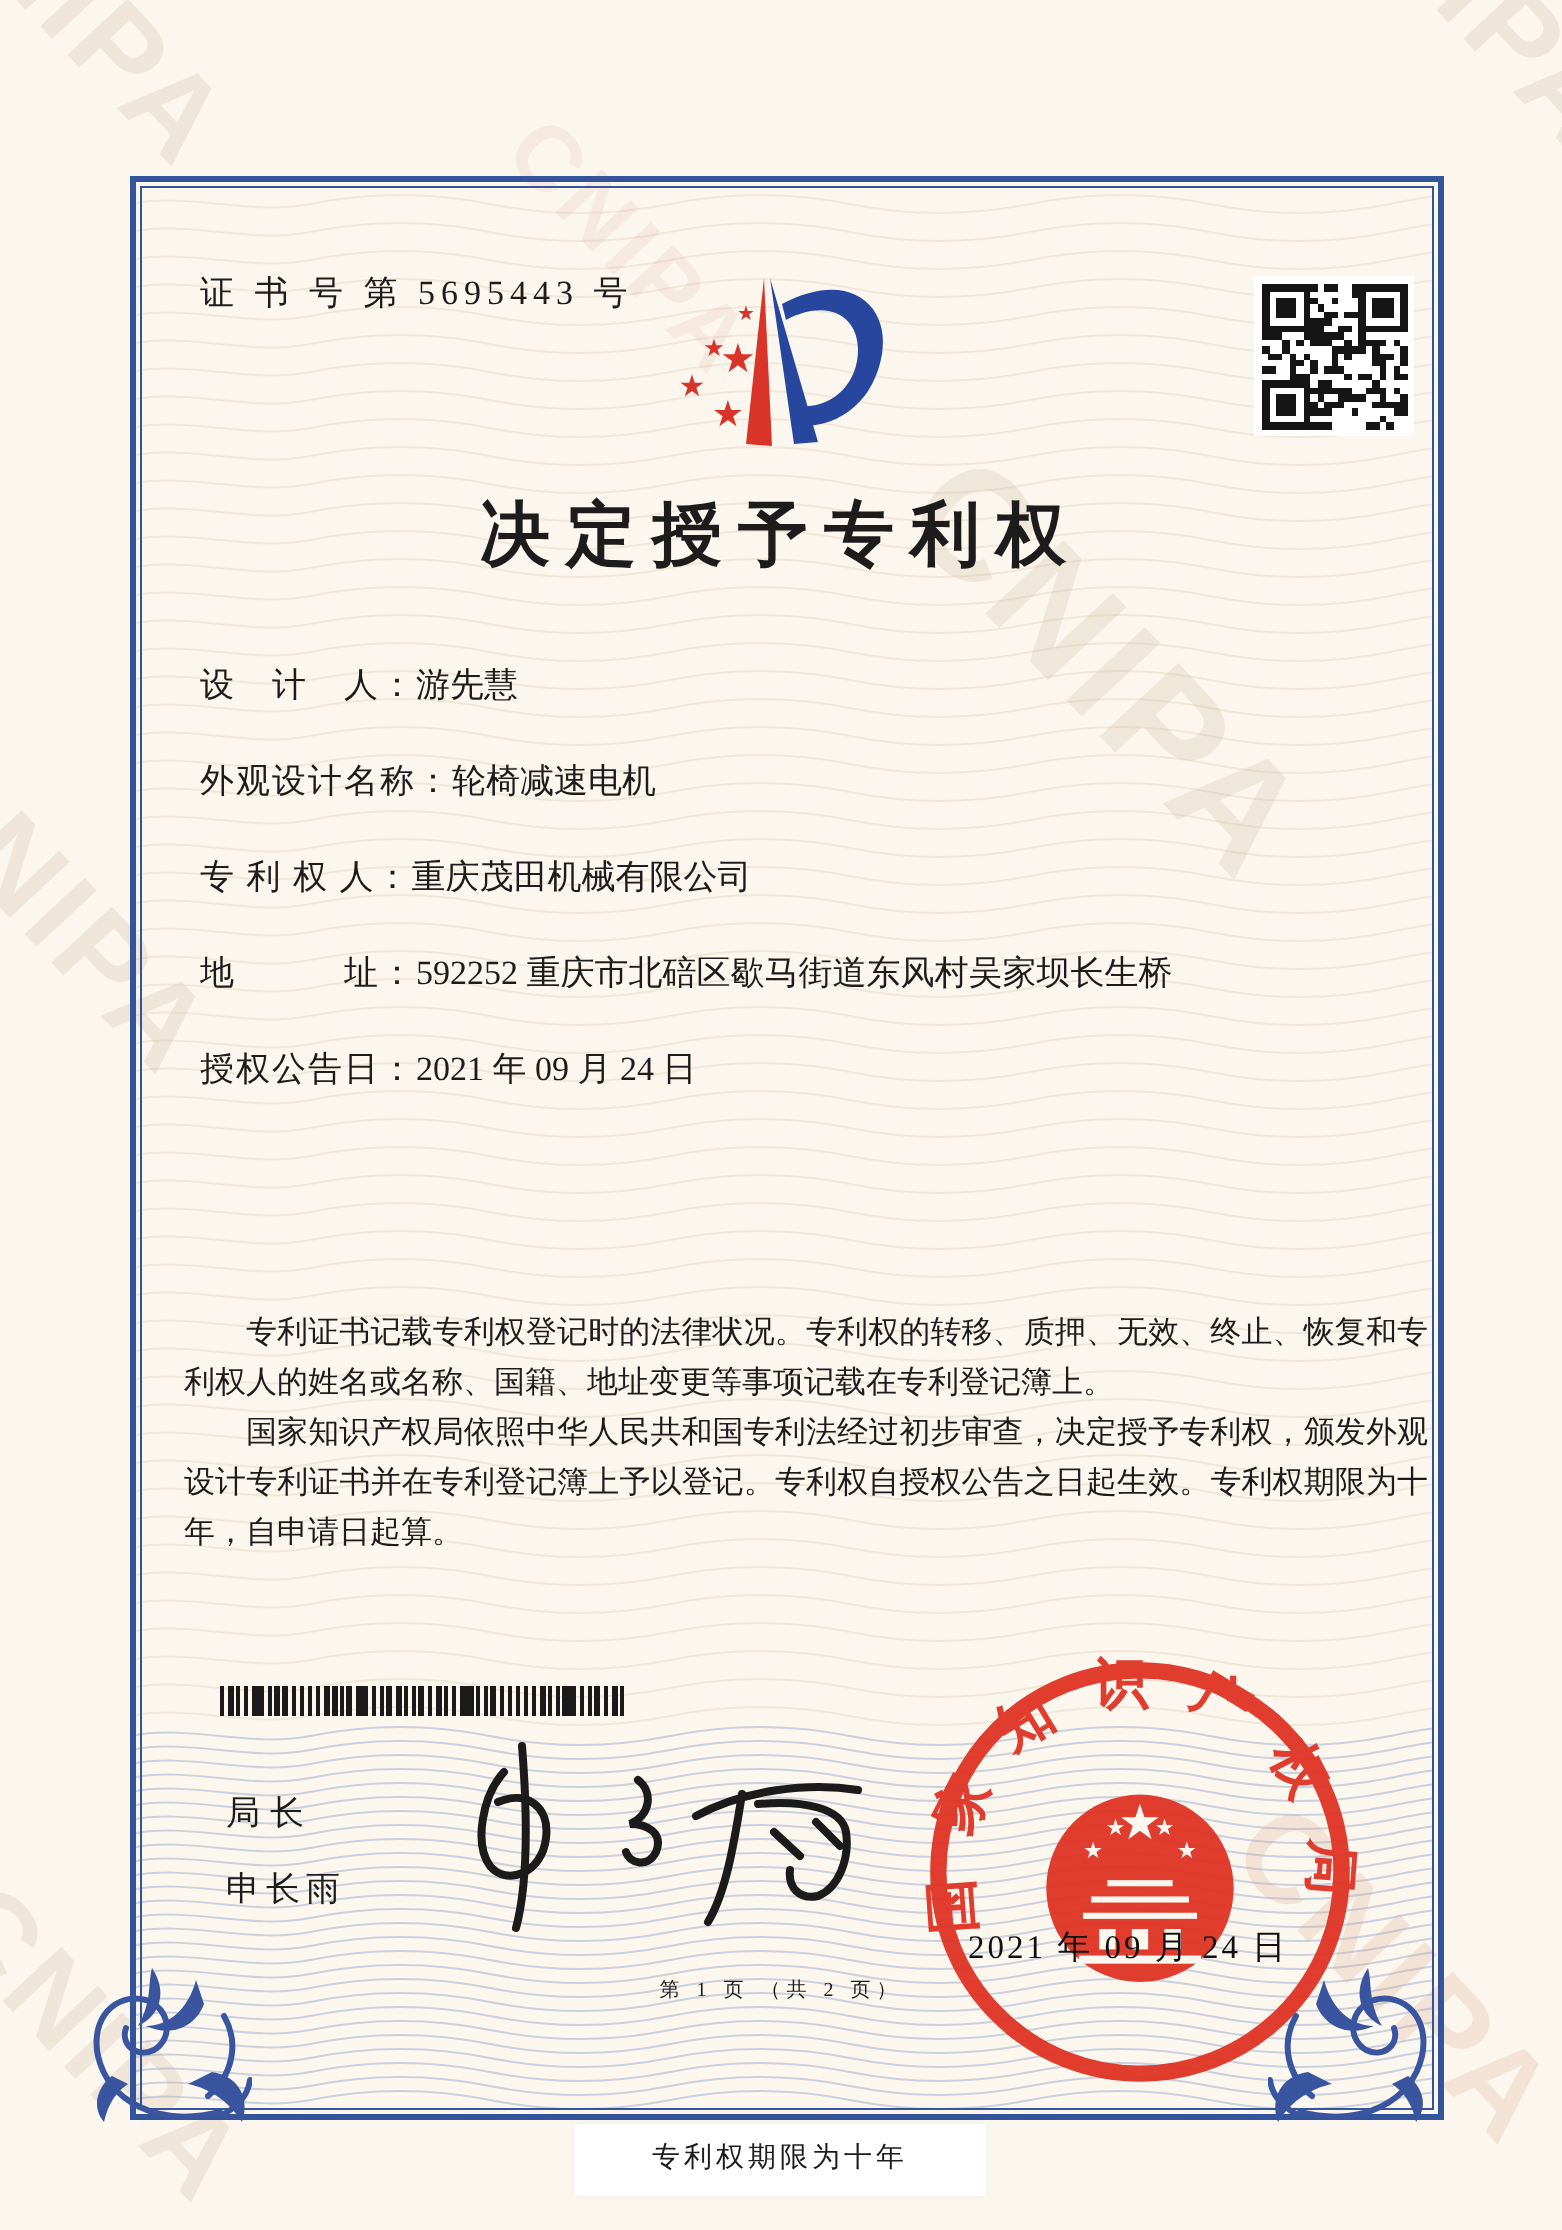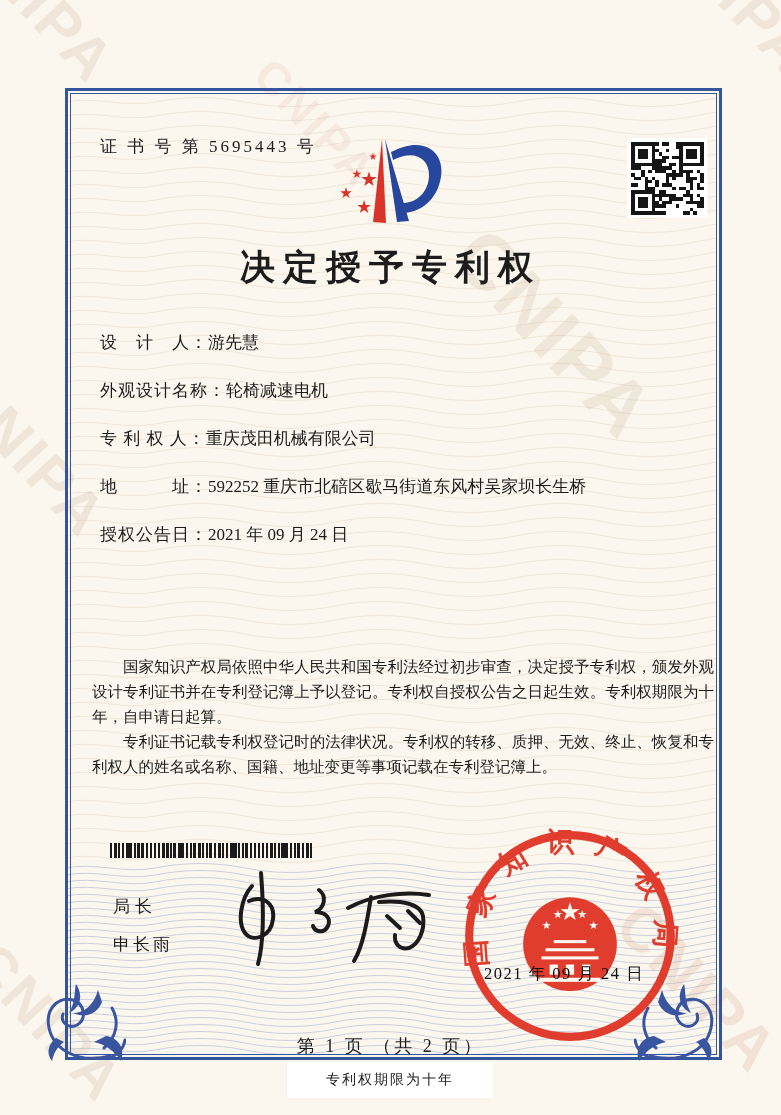--- a/index.html
+++ b/index.html
@@ -64,22 +64,22 @@
   
   .signer-title{position:absolute;left:113px;top:895px;z-index:6;font-size:17px;letter-spacing:5px}
   .signer-name{position:absolute;left:113px;top:933px;z-index:6;font-size:17px;letter-spacing:3px}
   .signature{position:absolute;left:222px;top:866px;z-index:6}
   .seal{position:absolute;left:460px;top:826px;z-index:5;opacity:.95}
   .seal-text{font-size:27px;font-weight:bold;letter-spacing:19px;fill:#e03425;
              font-family:"Liberation Serif","DejaVu Serif",serif}
   .seal-date{position:absolute;left:484px;top:963px;z-index:6;font-size:16.5px;letter-spacing:1.5px;color:#101010}
 
   
-  .pageinfo{position:absolute;left:0;top:1034px;width:781px;text-align:center;z-index:4;
-            font-size:18px;letter-spacing:3px}
+  .pageinfo{position:absolute;left:0;top:988px;width:781px;text-align:center;z-index:4;
+            font-size:10px;letter-spacing:3px}
   .note{position:absolute;left:287px;top:1062px;width:206px;height:36px;line-height:36px;
         background:#ffffff;text-align:center;z-index:6;font-size:14px;letter-spacing:2px;
         box-shadow:0 0 4px rgba(0,0,0,.04)}
 </style>
 </head>
 <body>
 
 <svg id="waves" width="651" height="966">
   <defs>
     <path id="wavepath" fill="none" d="M0,6 C30,0 60,12 90,6 S150,0 180,6 S240,12 270,6 S330,0 360,6 S420,12 450,6 S510,0 540,6 S600,12 630,6 S660,0 700,6"></path>
@@ -466,22 +466,22 @@
   </div>
   <div class="frow">
     <span class="flabel">地　　　址：</span><span class="fvalue">592252 重庆市北碚区歇马街道东风村吴家坝长生桥</span>
   </div>
   <div class="frow grant">
     <span><span class="flabel">授权公告日：</span><span class="fvalue">2021 年 09 月 24 日</span></span>
   </div>
 </div>
 
 <div class="paras">
+  <p>专利证书记载专利权登记时的法律状况。专利权的转移、质押、无效、终止、恢复和专利权人的姓名或名称、国籍、地址变更等事项记载在专利登记簿上。</p>
   <p>国家知识产权局依照中华人民共和国专利法经过初步审查，决定授予专利权，颁发外观设计专利证书并在专利登记簿上予以登记。专利权自授权公告之日起生效。专利权期限为十年，自申请日起算。</p>
-  <p>专利证书记载专利权登记时的法律状况。专利权的转移、质押、无效、终止、恢复和专利权人的姓名或名称、国籍、地址变更等事项记载在专利登记簿上。</p>
 </div>
 
 <div class="barcode"></div>
 
 <div class="signer-title">局长</div>
 <div class="signer-name">申长雨</div>
 <svg class="signature" width="215" height="108" viewBox="0 0 215 108">
   <g stroke="#1b1b1b" stroke-width="4" fill="none" stroke-linecap="round">
     <path d="M30,20 C19,32 15,56 23,67 C31,77 49,71 51,53 C53,37 41,29 27,35"></path>
     <path d="M39,7 C41,32 43,72 36,98"></path>

